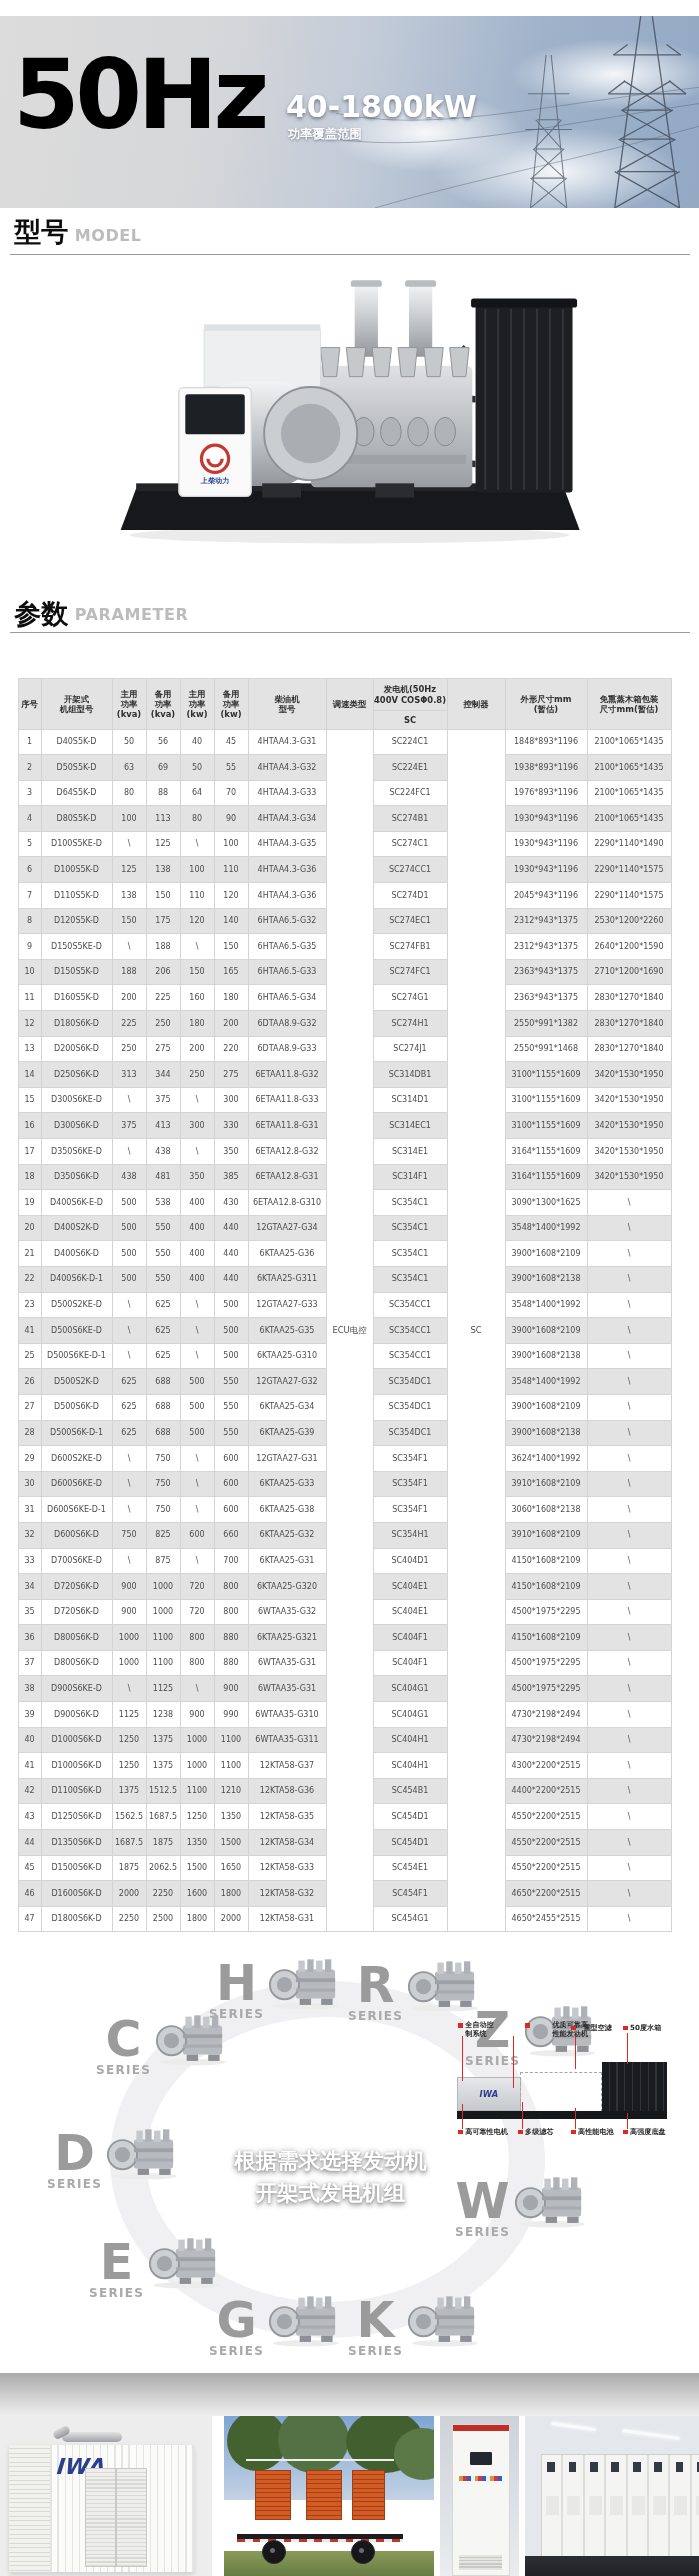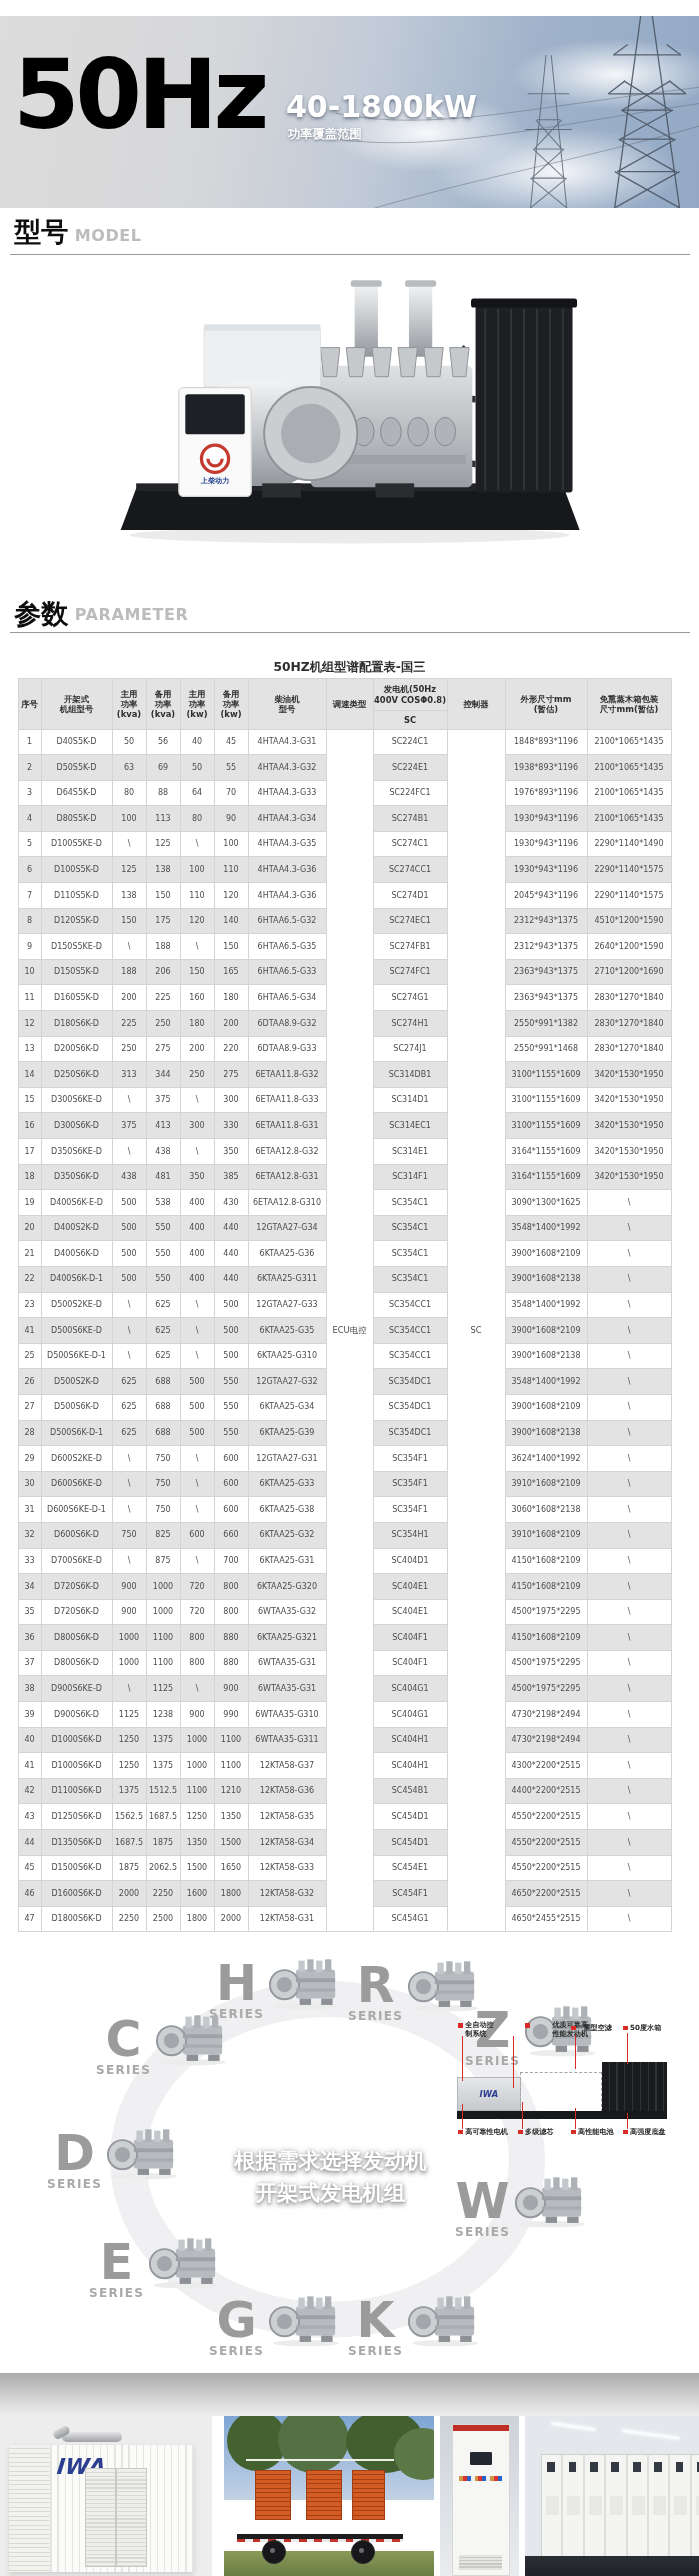--- a/index.html
+++ b/index.html
@@ -231,21 +231,20 @@
     <rect x="255" y="330" width="60" height="22" fill="#2a2c30"></rect>
     <rect x="430" y="330" width="60" height="22" fill="#2a2c30"></rect>
   </svg>
 
   <div class="sec-head" style="top:580px;align-items:center;">
     <span class="sec-zh">参数</span>
     <span class="sec-en">PARAMETER</span>
   </div>
   <div class="rule" style="top:616px;"></div>
 
-  <div class="tbl-title">50HZ机组型谱配置表-国三</div>
 
   <table class="param">
     <colgroup>
       <col style="width:23px">
         <col style="width:71px">
         <col style="width:34px">
         <col style="width:34px">
       <col style="width:34px">
         <col style="width:34px">
         <col style="width:78px">
@@ -377,21 +376,21 @@
         <tr>
           <td>8</td>
           <td>D120S5K-D</td>
           <td>150</td>
           <td>175</td>
           <td>120</td>
           <td>140</td>
           <td>6HTAA6.5-G32</td>
           <td>SC274EC1</td>
           <td>2312*943*1375</td>
-          <td>4510*1200*1590</td>
+          <td>2530*1200*2260</td>
         </tr>
         <tr>
           <td>9</td>
           <td>D150S5KE-D</td>
           <td>\</td>
           <td>188</td>
           <td>\</td>
           <td>150</td>
           <td>6HTAA6.5-G35</td>
           <td>SC274FB1</td>

